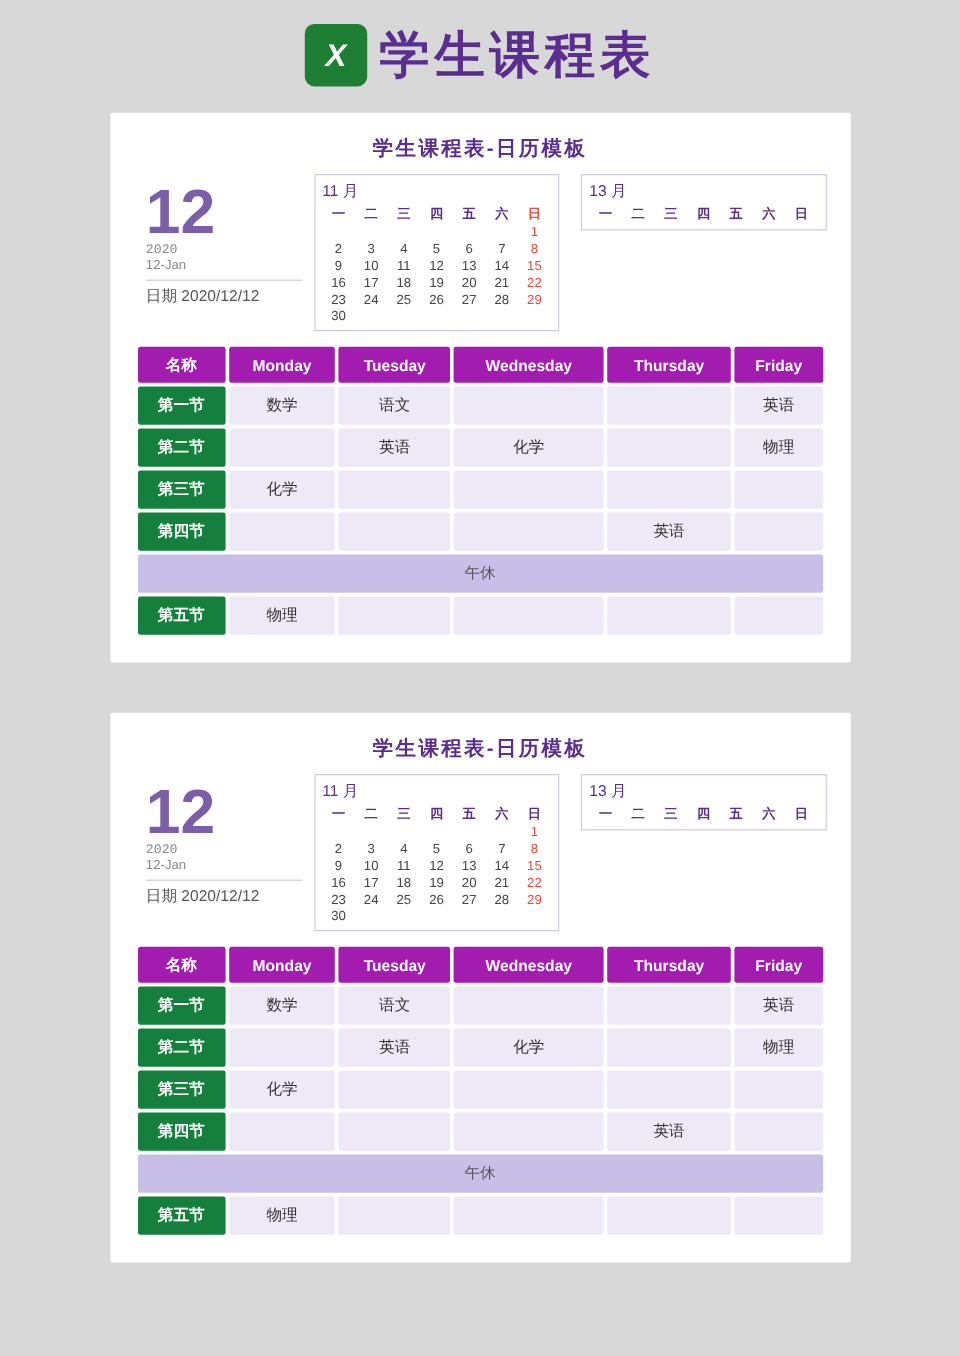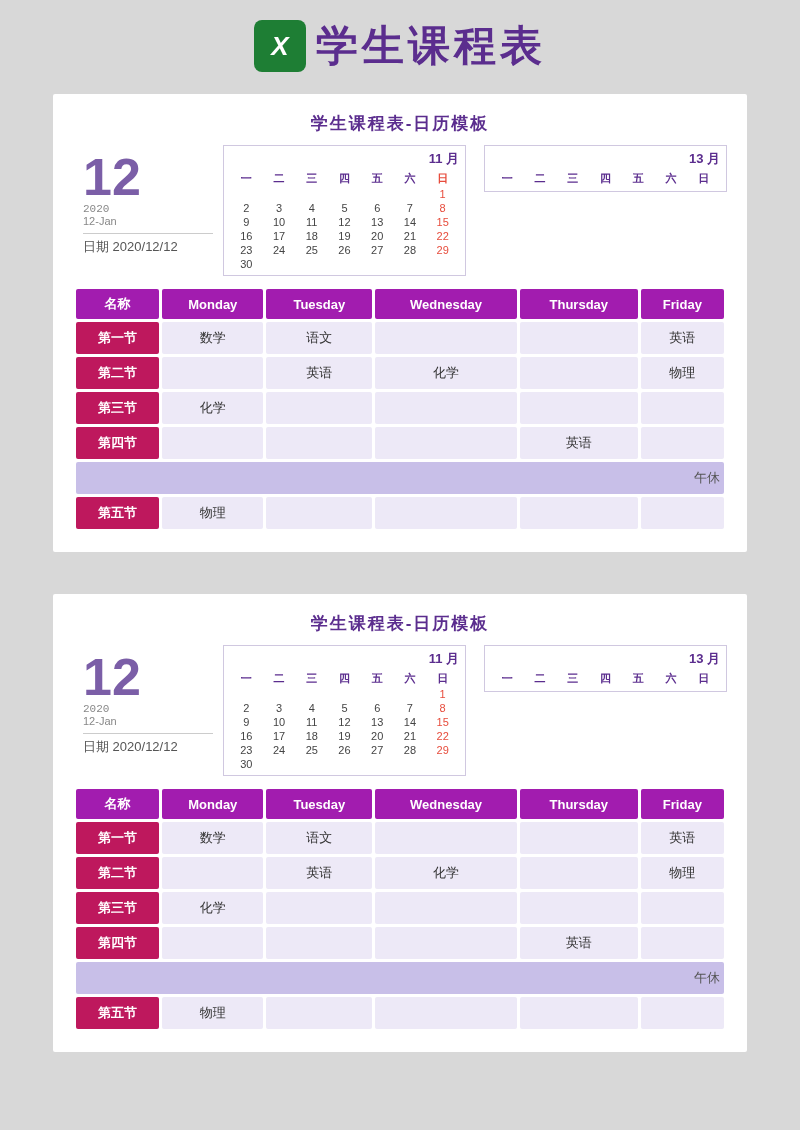--- a/index.html
+++ b/index.html
@@ -51,21 +51,21 @@
 
     .subtitle {
       font-size: 16px;
       color: #4a4a4a;
       margin-top: 4px;
       letter-spacing: 2px;
     }
 
     .page-content {
       background: white;
-      width: 694px;
+      width: 617px;
       margin: 10px auto;
       padding: 18px 20px 20px 20px;
       border-radius: 2px;
     }
 
     .section-title {
       text-align: center;
       font-size: 17px;
       font-weight: bold;
       color: #5b2d8e;
@@ -113,24 +113,24 @@
       color: #555;
     }
 
     .calendar-box {
       flex: 1;
       border: 1px solid #d0c8e0;
       padding: 4px 6px;
     }
 
     .cal-month-title {
-      text-align: right;
+      text-align: left;
       font-size: 13px;
       color: #5b2d8e;
-      font-weight: bold;
+      font-weight: normal;
       margin-bottom: 2px;
     }
 
     .cal-grid {
       display: grid;
       grid-template-columns: repeat(7, 1fr);
       font-size: 11px;
       text-align: center;
     }
 
@@ -174,30 +174,30 @@
       background: #ede9f7;
       text-align: center;
       padding: 7px 4px;
       font-size: 13px;
       color: #333;
       border-radius: 2px;
       min-width: 30px;
     }
 
     .schedule-table td.label-cell {
-      background: #be185d;
+      background: #15803d;
       color: white;
       font-weight: bold;
     }
 
     .schedule-table td.lunch-cell {
       background: #c8bfe8;
       color: #444;
       font-size: 13px;
-      text-align: right;
+      text-align: center;
     }
 
     .schedule-table tr.lunch-row td {
       background: #c8bfe8;
       color: #555;
       font-size: 13px;
     }
 
     .gap-section {
       height: 22px;

